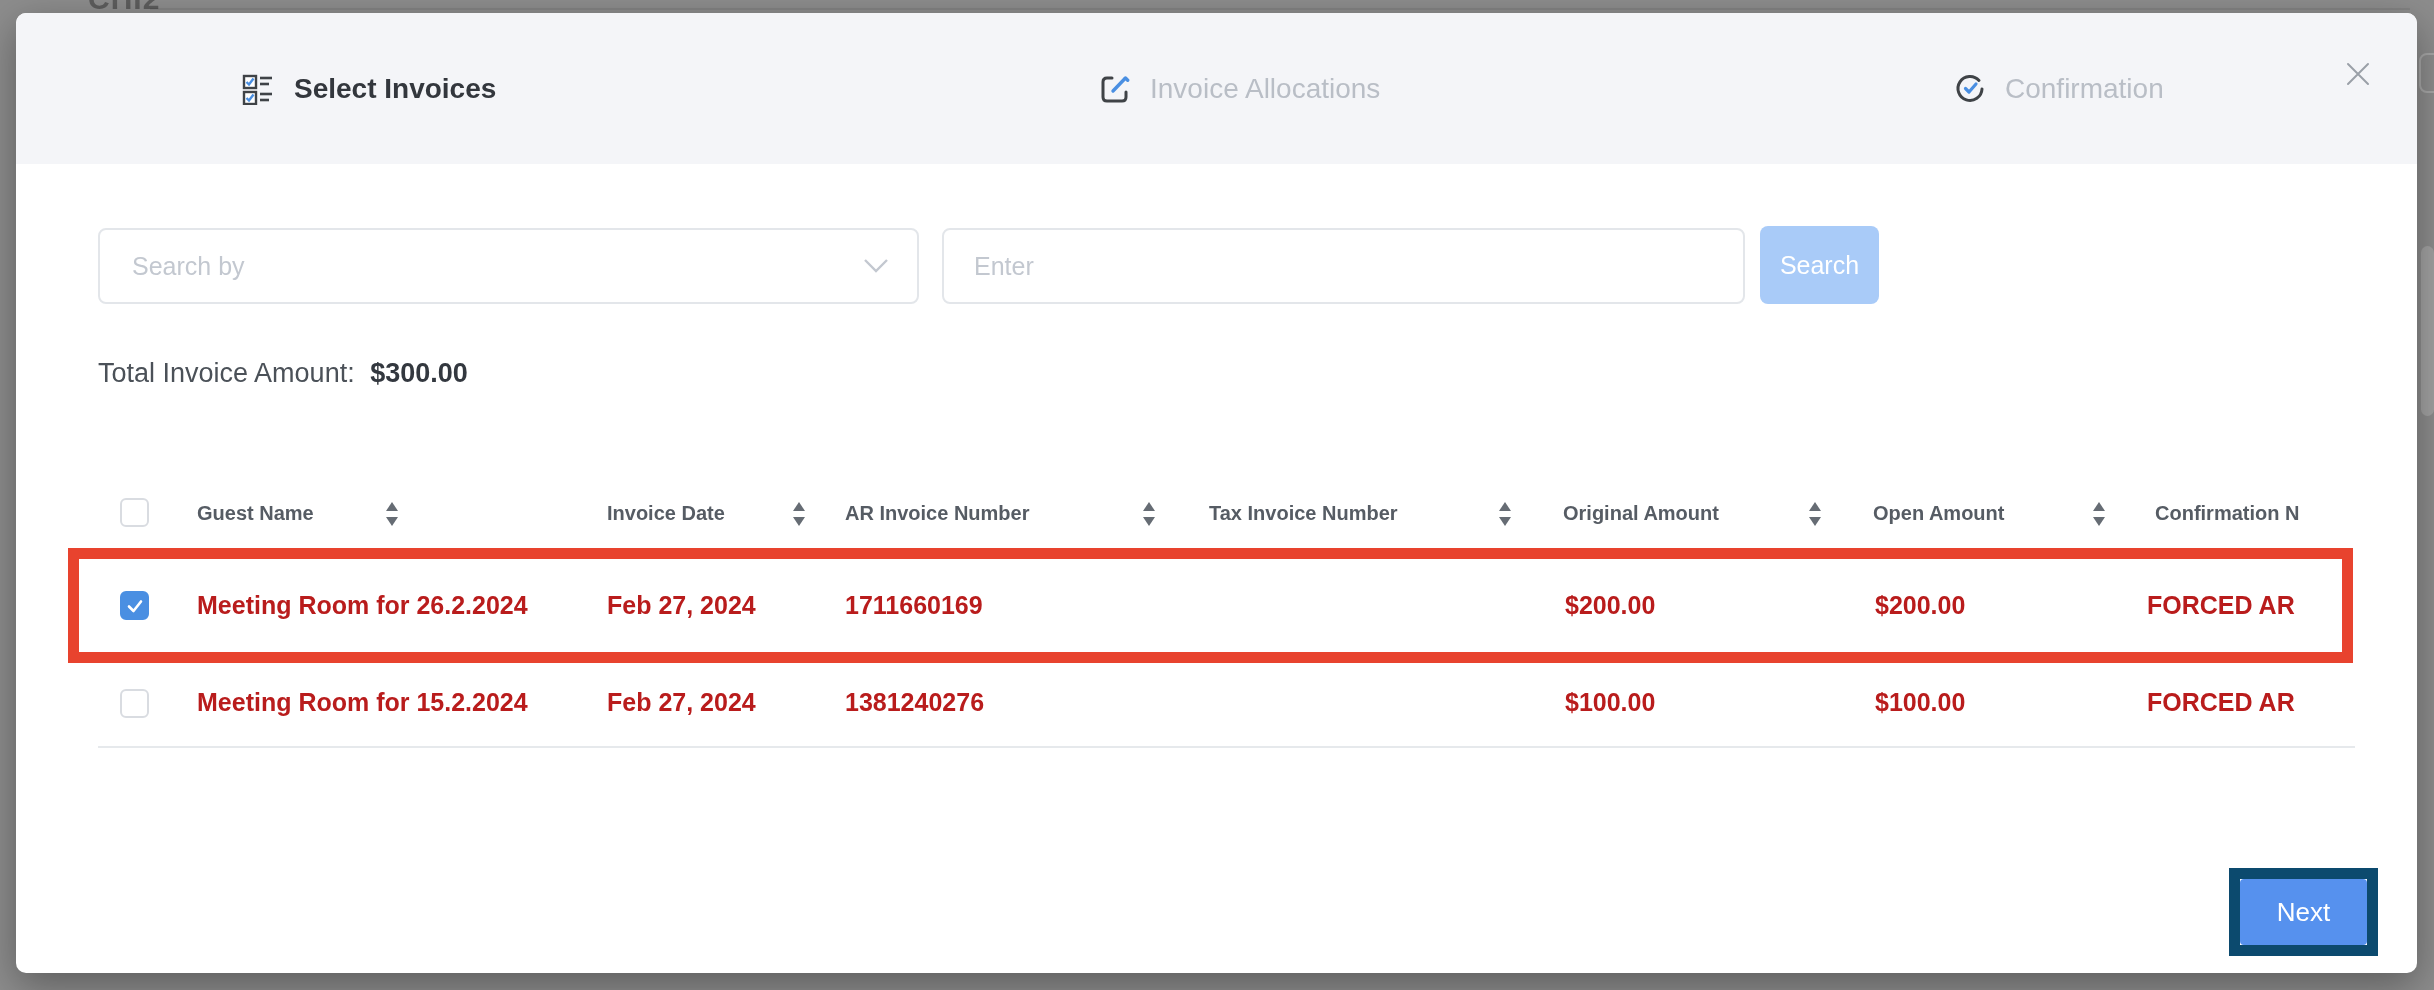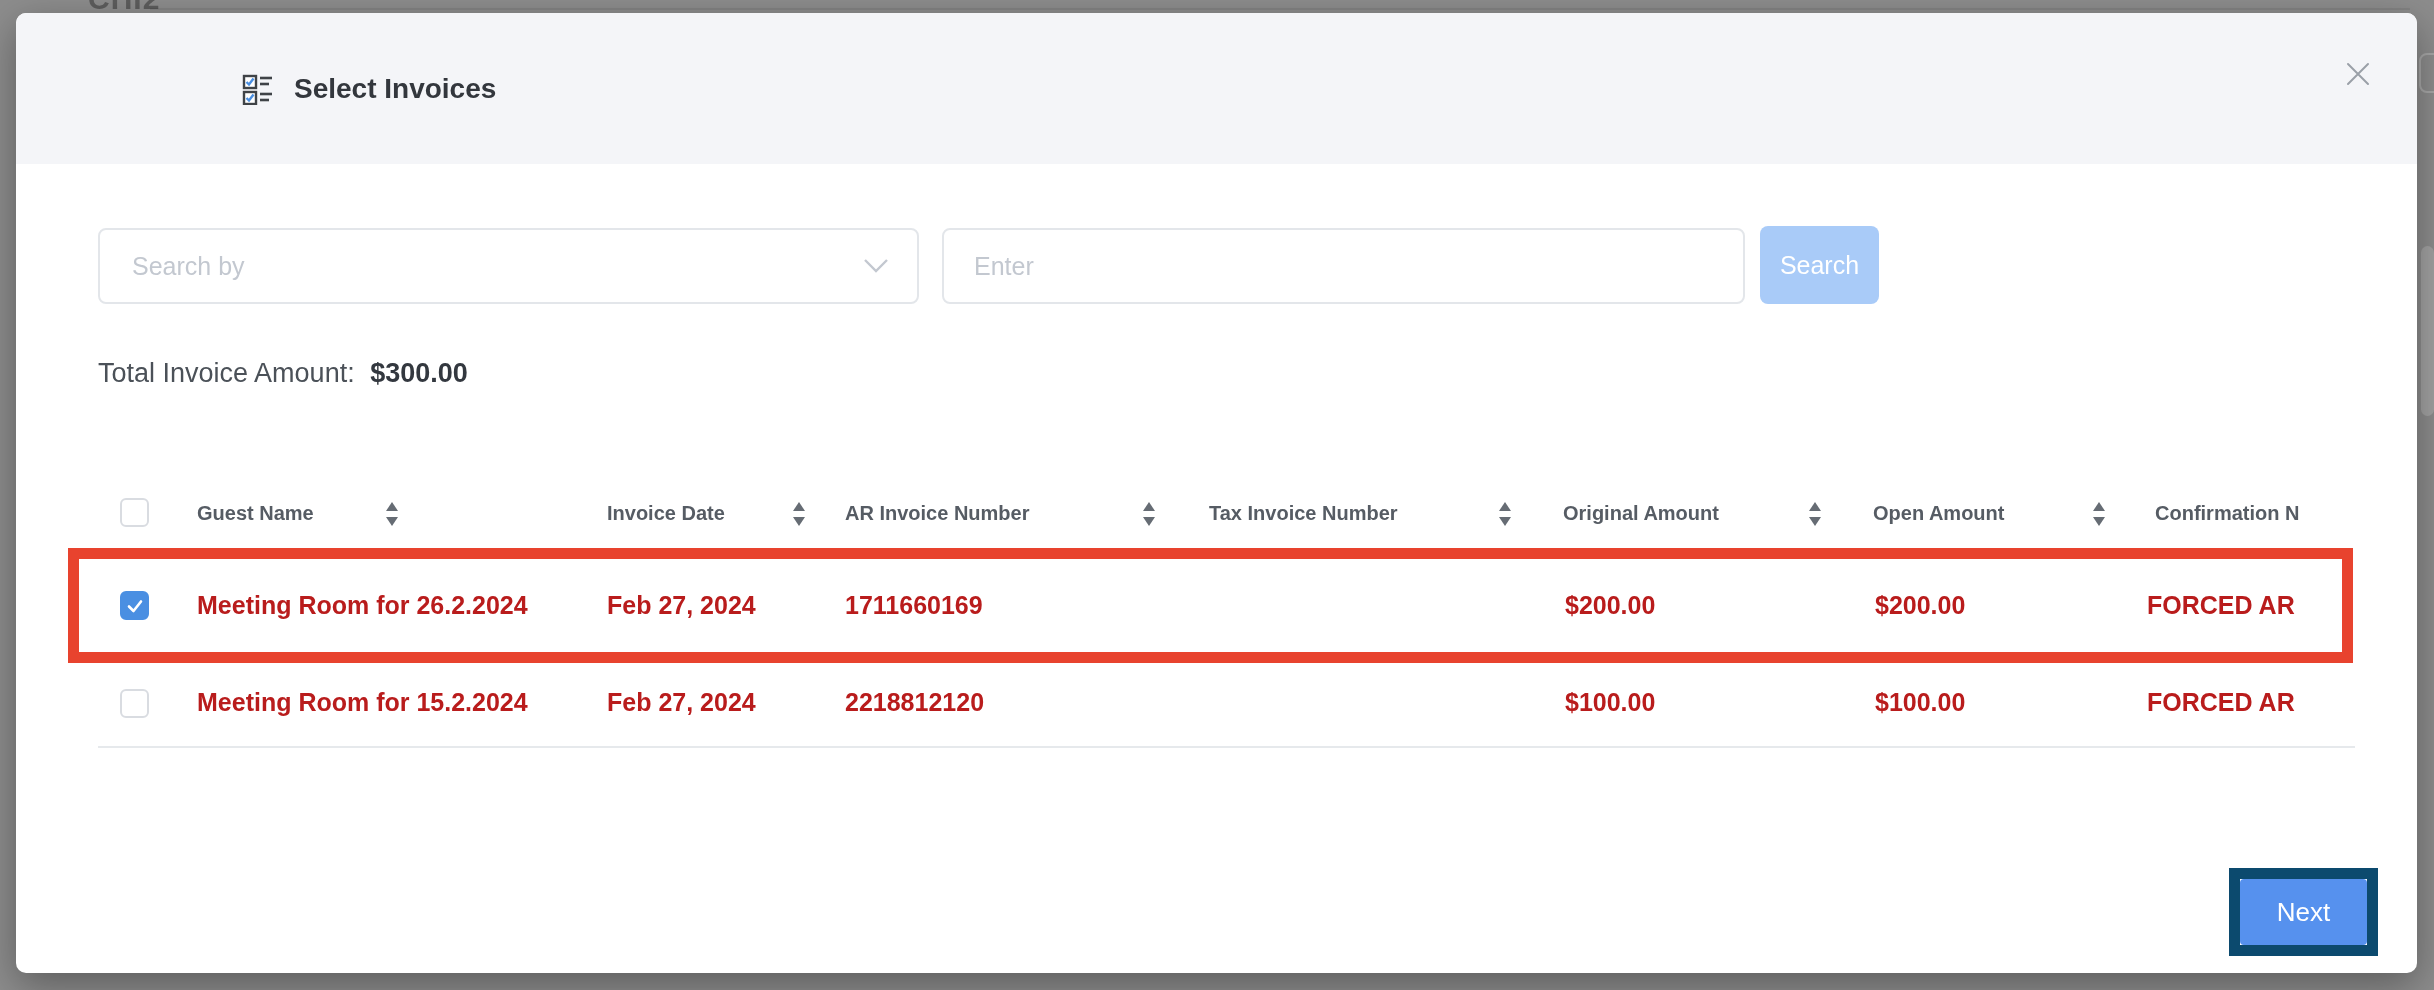--- a/index.html
+++ b/index.html
@@ -84,21 +84,40 @@
             <line x1="18" y1="11" x2="27" y2="11" stroke="#3f4347" stroke-width="2.6"></line>
             <rect x="2" y="19" width="12" height="12" fill="#fff" stroke="#3f4347" stroke-width="2.4"></rect>
             <path d="M4.5 25 L7 27.5 L11.5 21.5" fill="none" stroke="#4a8fe2" stroke-width="2.4"></path>
             <line x1="18" y1="21" x2="30" y2="21" stroke="#3f4347" stroke-width="2.6"></line>
             <line x1="18" y1="27" x2="27" y2="27" stroke="#3f4347" stroke-width="2.6"></line>
           </svg>
         </span>
         <span class="step-label">Select Invoices</span>
       </div>
 
-
+      <div class="step step-2">
+        <span>
+          <svg width="30" height="30" viewBox="0 0 30 30">
+            <path d="M12 4 H7 Q3 4 3 8 V23 Q3 27 7 27 H22 Q26 27 26 23 V18" fill="none" stroke="#3f4347" stroke-width="3" stroke-linecap="round"></path>
+            <path d="M13 17 L25 4.5" stroke="#4a8fe2" stroke-width="3.4" stroke-linecap="round"></path>
+            <path d="M25.5 4 l2.2 2.2" stroke="#4a8fe2" stroke-width="3.4" stroke-linecap="round"></path>
+          </svg>
+        </span>
+        <span class="step-label">Invoice Allocations</span>
+      </div>
+
+      <div class="step step-3">
+        <span>
+          <svg width="30" height="30" viewBox="0 0 30 30">
+            <path d="M24 6.5 A 12 12 0 1 0 27 15" fill="none" stroke="#3f4347" stroke-width="3" stroke-linecap="round"></path>
+            <path d="M10.5 14.5 L14 18 L21 10" fill="none" stroke="#4a8fe2" stroke-width="3.2" stroke-linecap="round" stroke-linejoin="round"></path>
+          </svg>
+        </span>
+        <span class="step-label">Confirmation</span>
+      </div>
 
       <div class="close-btn">
         <svg width="28" height="28" viewBox="0 0 28 28">
           <path d="M4 4 L24 24 M24 4 L4 24" stroke="#9aa0a8" stroke-width="2" stroke-linecap="round"></path>
         </svg>
       </div>
     </div>
 
     <div class="select-box">
       <span class="sel-placeholder">Search by</span>
@@ -161,21 +180,21 @@
     <div class="cell r1 col-date">Feb 27, 2024</div>
     <div class="cell r1 col-ar">1711660169</div>
     <div class="cell r1 col-tax"></div>
     <div class="cell r1 col-orig">$200.00</div>
     <div class="cell r1 col-open">$200.00</div>
     <div class="cell r1 col-conf">FORCED AR</div>
 
     <div class="checkbox cb-r2"></div>
     <div class="cell r2 col-guest">Meeting Room for 15.2.2024</div>
     <div class="cell r2 col-date">Feb 27, 2024</div>
-    <div class="cell r2 col-ar">2218812120</div>
+    <div class="cell r2 col-ar">1381240276</div>
     <div class="cell r2 col-tax"></div>
     <div class="cell r2 col-orig">$100.00</div>
     <div class="cell r2 col-open">$100.00</div>
     <div class="cell r2 col-conf">FORCED AR</div>
 
     <div class="row-sep"></div>
 
     <div class="hl-row"></div>
 
     <div class="hl-next">

